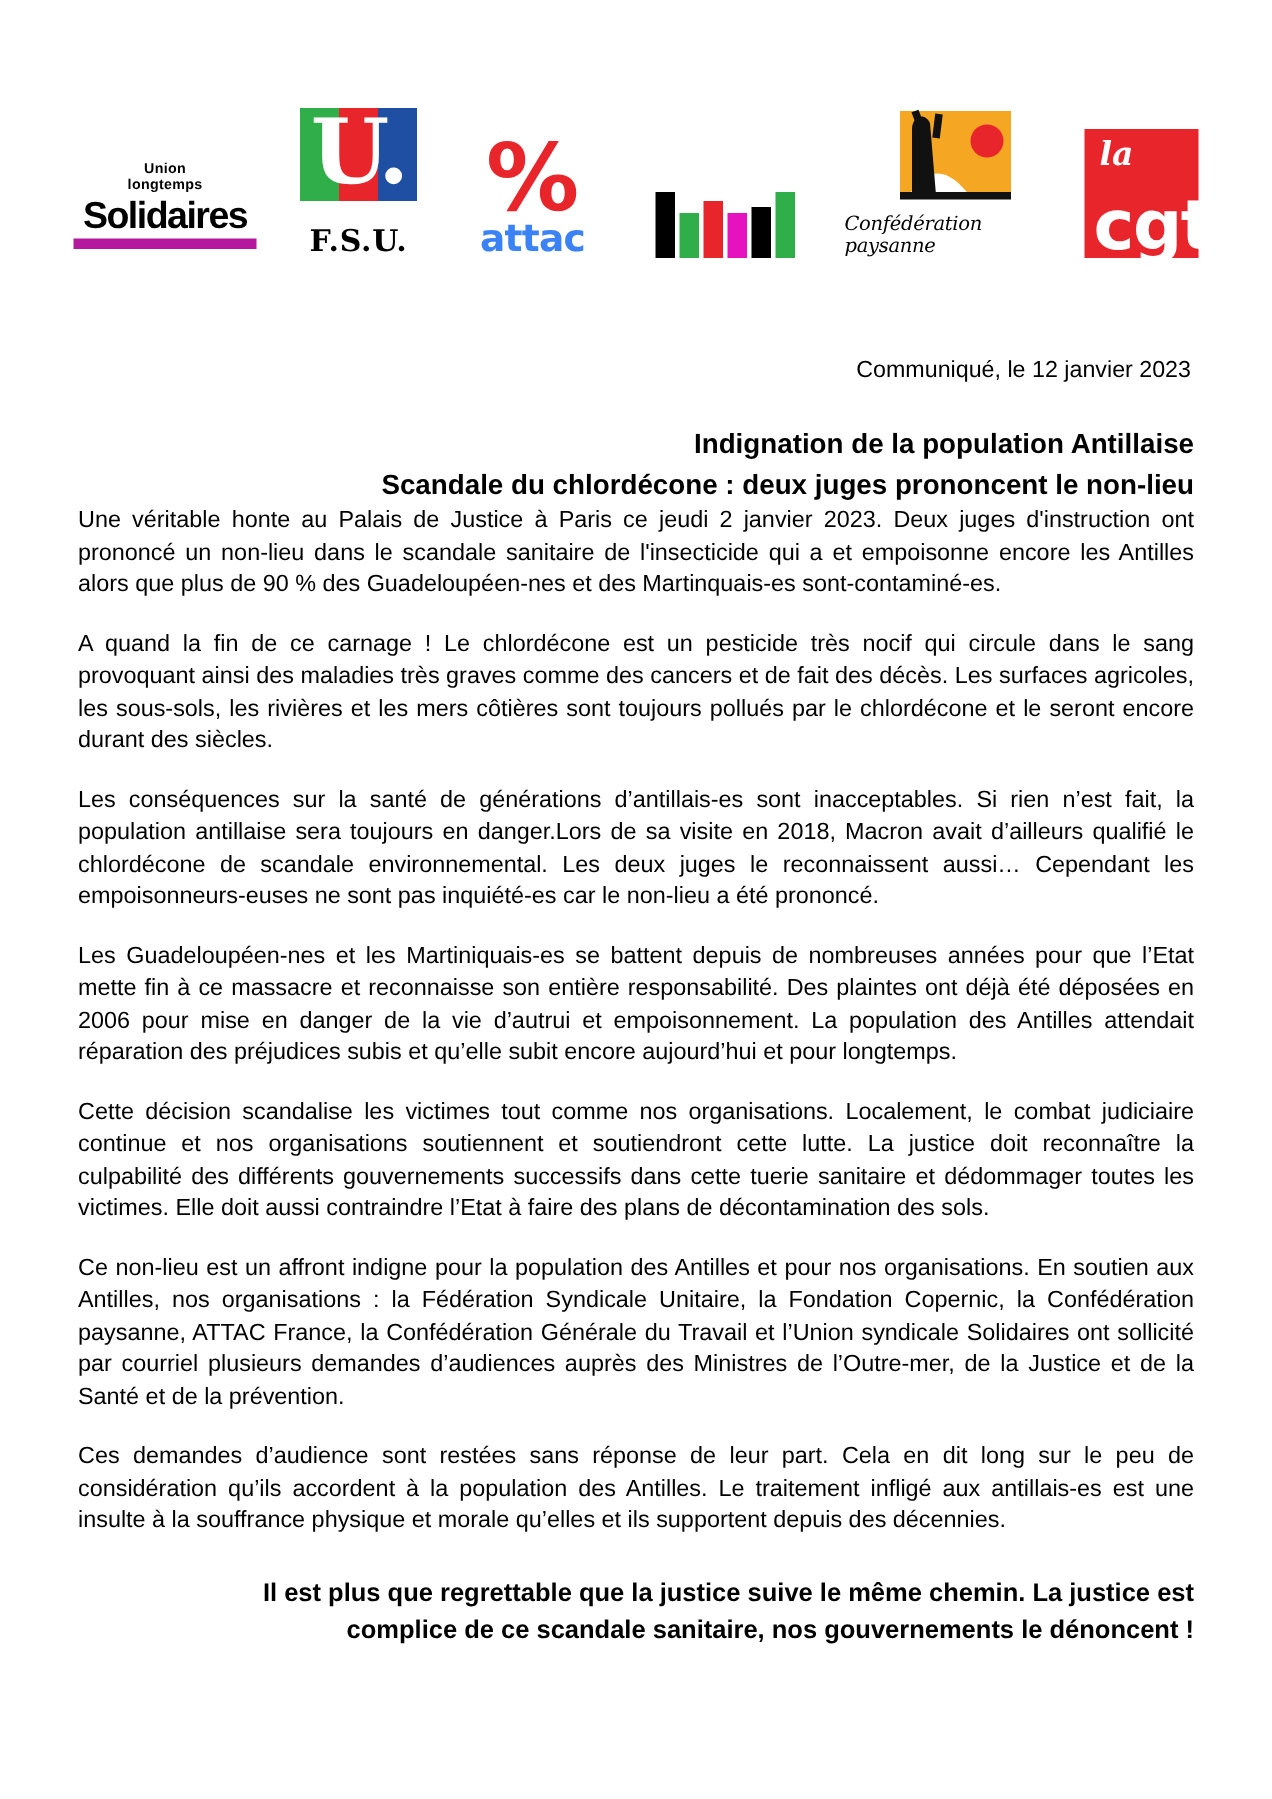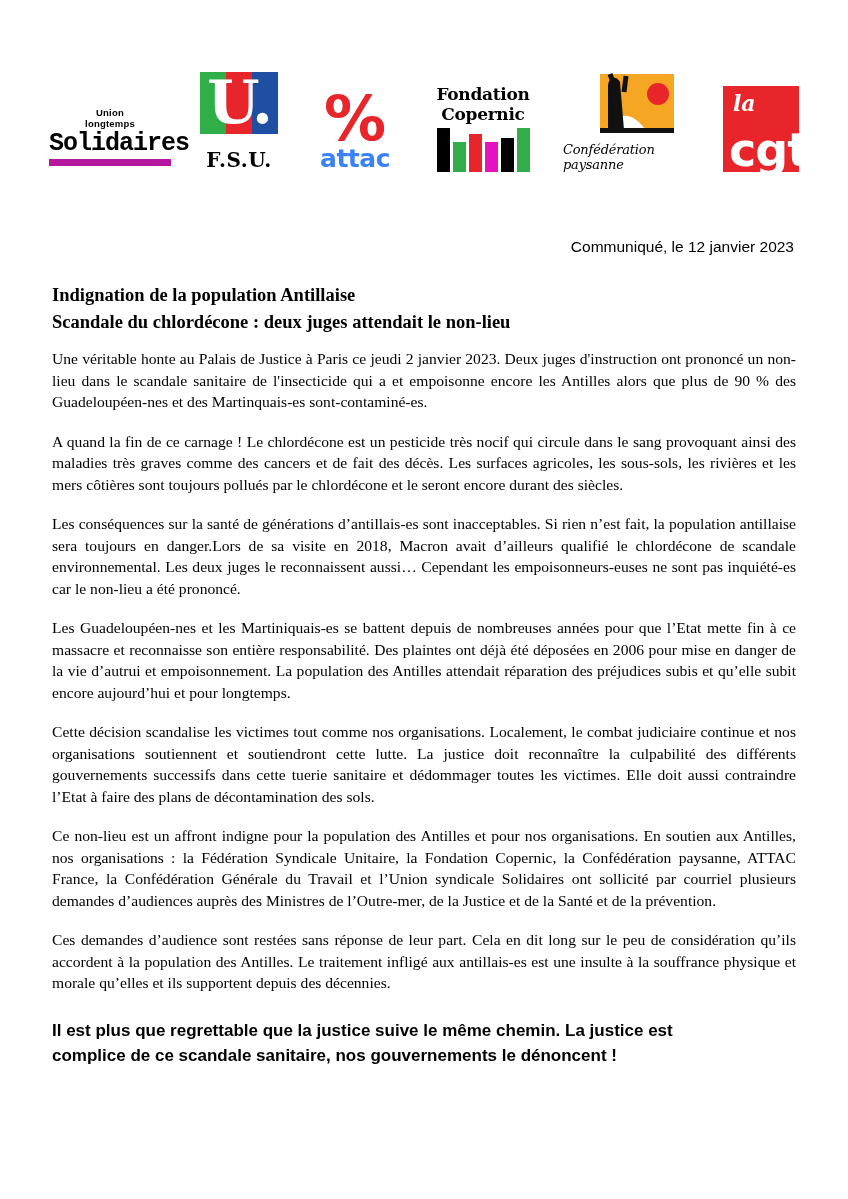--- a/index.html
+++ b/index.html
@@ -45,21 +45,21 @@
     margin-top: 21px;
   }
   .logo-solidaires .union-line {
     font-size: 9.5px;
     font-weight: bold;
     line-height: 10px;
     letter-spacing: .2px;
     margin-bottom: 1px;
   }
   .logo-solidaires .word {
-    font-family: Liberation Mono, monospace;
+    font-family: Liberation Sans, sans-serif;
     font-weight: bold;
     font-size: 25px;
     letter-spacing: -1px;
     line-height: 28px;
   }
   .logo-solidaires .bar {
     height: 7px;
     background: #b5179e;
     margin-top: 1px;
   }
@@ -204,37 +204,35 @@
   .content {
     padding: 0 52px 40px 52px;
   }
   .comm-line {
     text-align: right;
     font-size: 15.5px;
     margin: 56px 0 0 0;
     padding-right: 2px;
   }
   .title-block {
-    text-align: left;
+    text-align: right;
     font-weight: bold;
     font-size: 18.5px;
     line-height: 27px;
     margin: 26px 0 0 0;
-    font-family: Liberation Serif, serif;
   }
   p.body {
     font-size: 15.6px;
     line-height: 21.5px;
     text-align: justify;
-    margin: 12px 0 18px 0;
-    font-family: Liberation Serif, serif;
+    margin: 0 0 18px 0;
   }
   .first-para { margin-top: 46px; }
   .closing {
-    text-align: left;
+    text-align: right;
     font-weight: bold;
     font-size: 17px;
     line-height: 25px;
     margin: 24px 0 0 0;
   }
 </style>
 </head>
 <body>
 
 <div class="page">
@@ -257,21 +255,20 @@
       </div>
       <div class="fsu-text">F.S.U.</div>
     </div>
 
     <div class="logo logo-attac">
       <div class="attac-pct">%</div>
       <div class="attac-word">attac</div>
     </div>
 
     <div class="logo logo-copernic">
-      <div class="cop-title">Fondation Copernic</div>
       <div class="cop-bars">
         <i class="k"></i>
         <i class="gr"></i>
         <i class="rd"></i>
         <i class="mg"></i>
         <i class="k2"></i>
         <i class="gr2"></i>
       </div>
     </div>
 
@@ -296,21 +293,21 @@
     </div>
 
   </div>
 
   <div class="content">
 
     <div class="comm-line">Communiqué, le 12 janvier 2023</div>
 
     <div class="title-block">
       <div>Indignation de la population Antillaise</div>
-      <div>Scandale du chlordécone : deux juges attendait le non-lieu</div>
+      <div>Scandale du chlordécone : deux juges prononcent le non-lieu</div>
     </div>
 
     <p class="body first-para">Une véritable honte au Palais de Justice à Paris ce jeudi 2 janvier 2023. Deux juges d'instruction ont prononcé un non-lieu dans le scandale sanitaire de l'insecticide qui a et empoisonne encore les Antilles alors que plus de 90 % des Guadeloupéen-nes et des Martinquais-es sont-contaminé-es.</p>
     <p class="body">A quand la fin de ce carnage ! Le chlordécone est un pesticide très nocif qui circule dans le sang provoquant ainsi des maladies très graves comme des cancers et de fait des décès. Les surfaces agricoles, les sous-sols, les rivières et les mers côtières sont toujours pollués par le chlordécone et le seront encore durant des siècles.</p>
     <p class="body">Les conséquences sur la santé de générations d’antillais-es sont inacceptables. Si rien n’est fait, la population antillaise sera toujours en danger.Lors de sa visite en 2018, Macron avait d’ailleurs qualifié le chlordécone de scandale environnemental. Les deux juges le reconnaissent aussi… Cependant les empoisonneurs-euses ne sont pas inquiété-es car le non-lieu a été prononcé.</p>
     <p class="body">Les Guadeloupéen-nes et les Martiniquais-es se battent depuis de nombreuses années pour que l’Etat mette fin à ce massacre et reconnaisse son entière responsabilité. Des plaintes ont déjà été déposées en 2006 pour mise en danger de la vie d’autrui et empoisonnement. La population des Antilles attendait réparation des préjudices subis et qu’elle subit encore aujourd’hui et pour longtemps.</p>
     <p class="body">Cette décision scandalise les victimes tout comme nos organisations. Localement, le combat judiciaire continue et nos organisations soutiennent et soutiendront cette lutte. La justice doit reconnaître la culpabilité des différents gouvernements successifs dans cette tuerie sanitaire et dédommager toutes les victimes. Elle doit aussi contraindre l’Etat à faire des plans de décontamination des sols.</p>
     <p class="body">Ce non-lieu est un affront indigne pour la population des Antilles et pour nos organisations. En soutien aux Antilles, nos organisations :  la Fédération Syndicale Unitaire, la Fondation Copernic, la Confédération paysanne, ATTAC France, la Confédération Générale du Travail et l’Union syndicale Solidaires ont sollicité par courriel plusieurs demandes d’audiences auprès des Ministres de l’Outre-mer, de la Justice et de la Santé et de la prévention.</p>
     <p class="body">Ces demandes d’audience sont restées sans réponse de leur part. Cela en dit long sur le peu de considération qu’ils accordent à la population des Antilles. Le traitement infligé aux antillais-es est une insulte à la souffrance physique et morale qu’elles et ils supportent depuis des décennies.</p>
 

